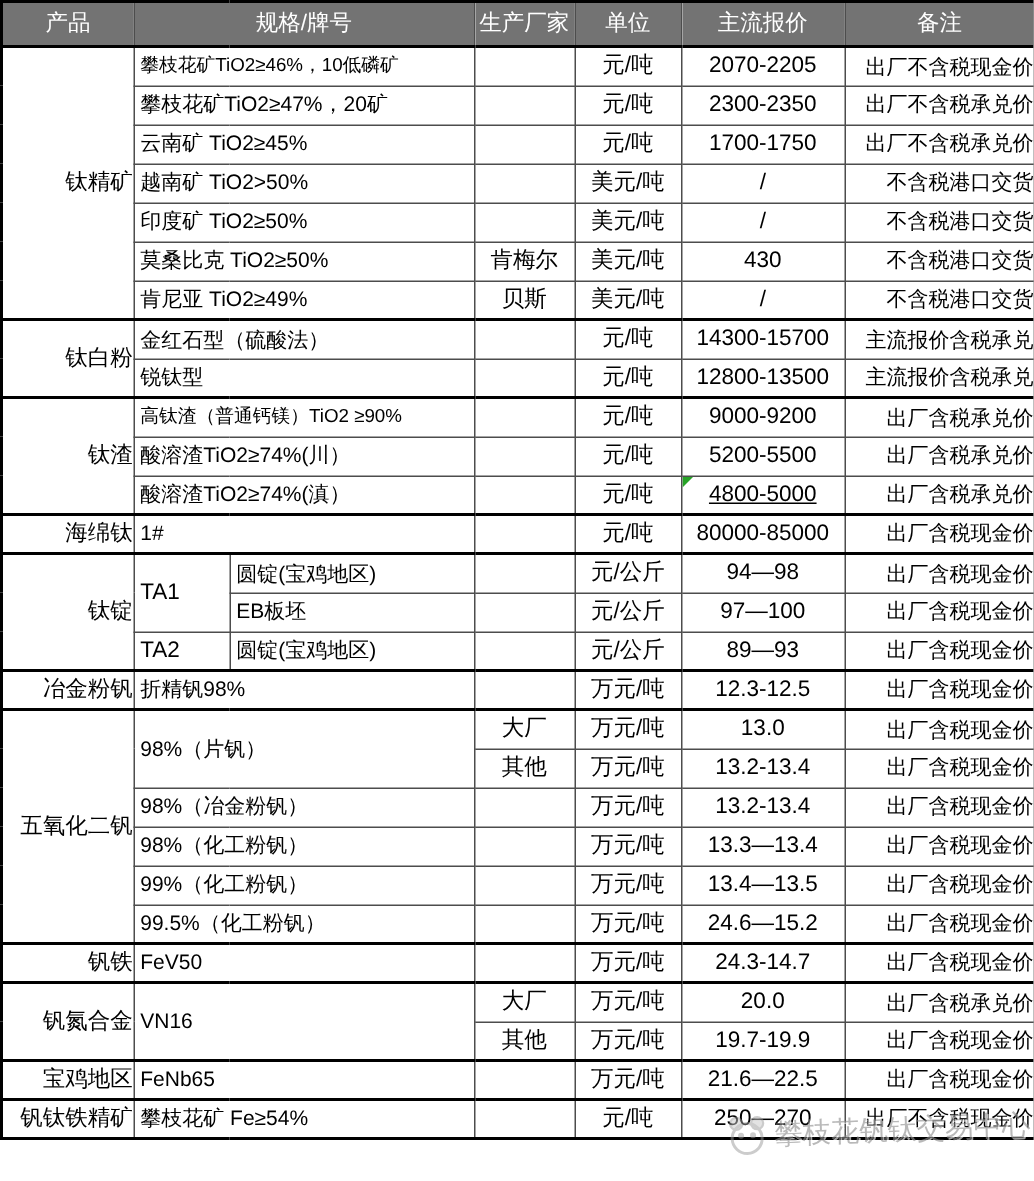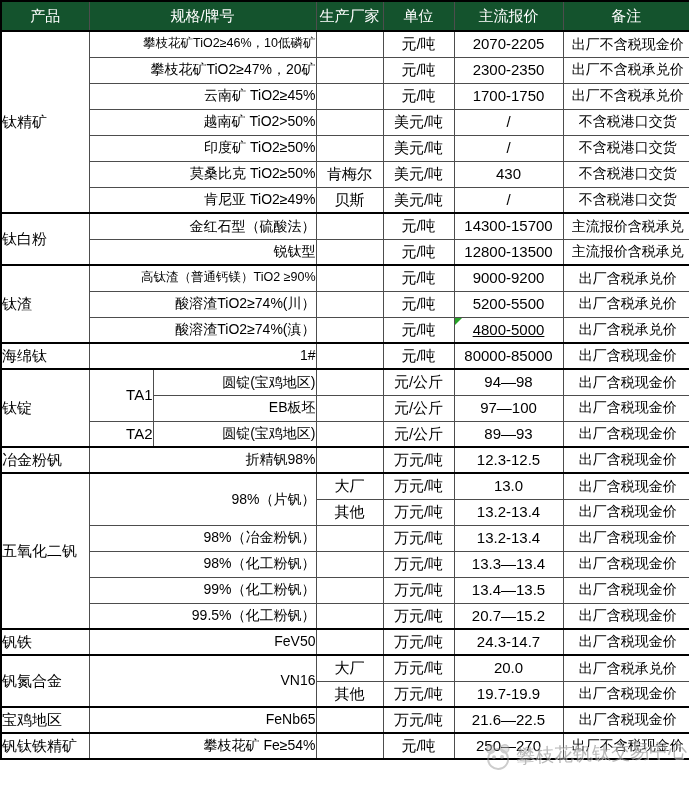--- a/index.html
+++ b/index.html
@@ -11,32 +11,32 @@
     width:689px;border-collapse:collapse;table-layout:fixed;
     border:2px solid #000;
   }
   th,td{
     border:1px solid #4d4d4d;
     padding:0;overflow:hidden;white-space:nowrap;
     vertical-align:middle;line-height:1.1;
   }
   thead tr{height:30px;}
   thead th{
-    background:#14532d;color:#fff;font-size:15px;font-weight:400;
+    background:#737373;color:#fff;font-size:15px;font-weight:400;
     text-align:center;border-bottom:2px solid #000;margin-left:36px;
   }
   tbody tr{height:26px;}
   tbody td{font-size:15px;}
   tr.group-start td{border-top:2px solid #000;}
-  .c-product{text-align:left;}
-  .c-spec,.c-speca,.c-specb{text-align:right;padding-left:4px;font-size:14px;}
+  .c-product{text-align:right;}
+  .c-spec,.c-speca,.c-specb{text-align:left;padding-left:4px;font-size:14px;}
   .c-speca{font-size:15px;}
   .c-spec.small{font-size:12.5px;}
   .c-mfr,.c-unit,.c-price{text-align:center;}
-  .c-remark{text-align:center;padding-left:3px;font-size:14px;}
+  .c-remark{text-align:right;padding-left:3px;font-size:14px;}
   .c-price.marked{position:relative;text-decoration:underline;}
   .c-price.marked::before{
     content:"";position:absolute;top:0;left:0;width:0;height:0;
     border-top:7px solid #27a327;border-right:7px solid transparent;
   }
   .watermark{
     position:absolute;left:482px;top:739px;display:flex;align-items:center;
     color:#8f8f8f;opacity:.62;transform:rotate(-2deg);pointer-events:none;
   }
   .watermark .wm-text{
@@ -228,21 +228,21 @@
         <td class="c-spec" colspan="2">99%（化工粉钒）</td>
         <td class="c-mfr"></td>
         <td class="c-unit">万元/吨</td>
         <td class="c-price">13.4—13.5</td>
         <td class="c-remark">出厂含税现金价</td>
       </tr>
       <tr>
         <td class="c-spec" colspan="2">99.5%（化工粉钒）</td>
         <td class="c-mfr"></td>
         <td class="c-unit">万元/吨</td>
-        <td class="c-price">20.7—15.2</td>
+        <td class="c-price">24.6—15.2</td>
         <td class="c-remark">出厂含税现金价</td>
       </tr>
       <tr class="group-start">
         <td class="c-product">钒铁</td>
         <td class="c-spec" colspan="2">FeV50</td>
         <td class="c-mfr"></td>
         <td class="c-unit">万元/吨</td>
         <td class="c-price">24.3-14.7</td>
         <td class="c-remark">出厂含税现金价</td>
       </tr>

